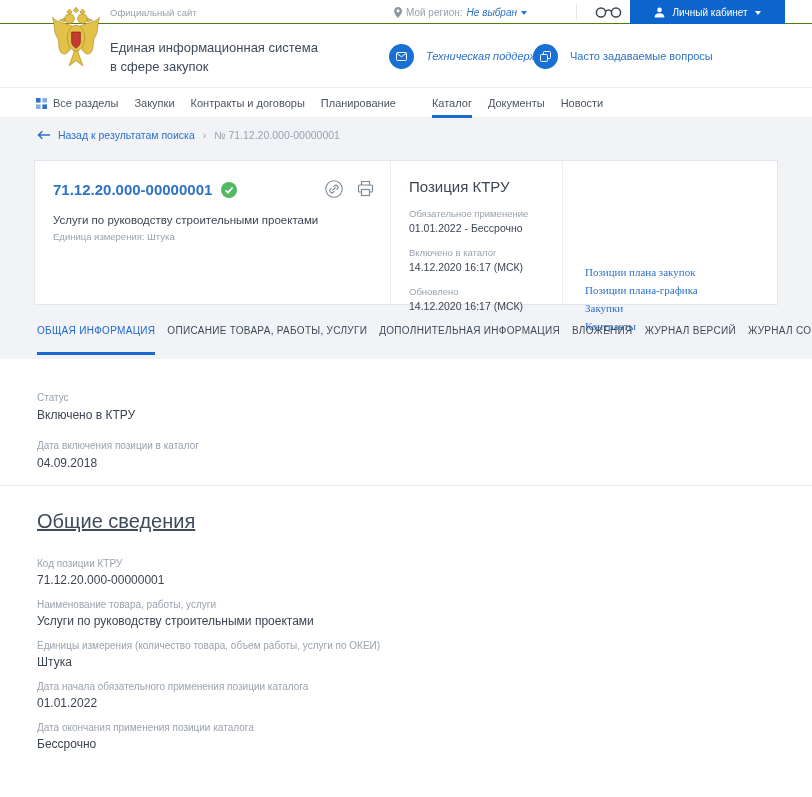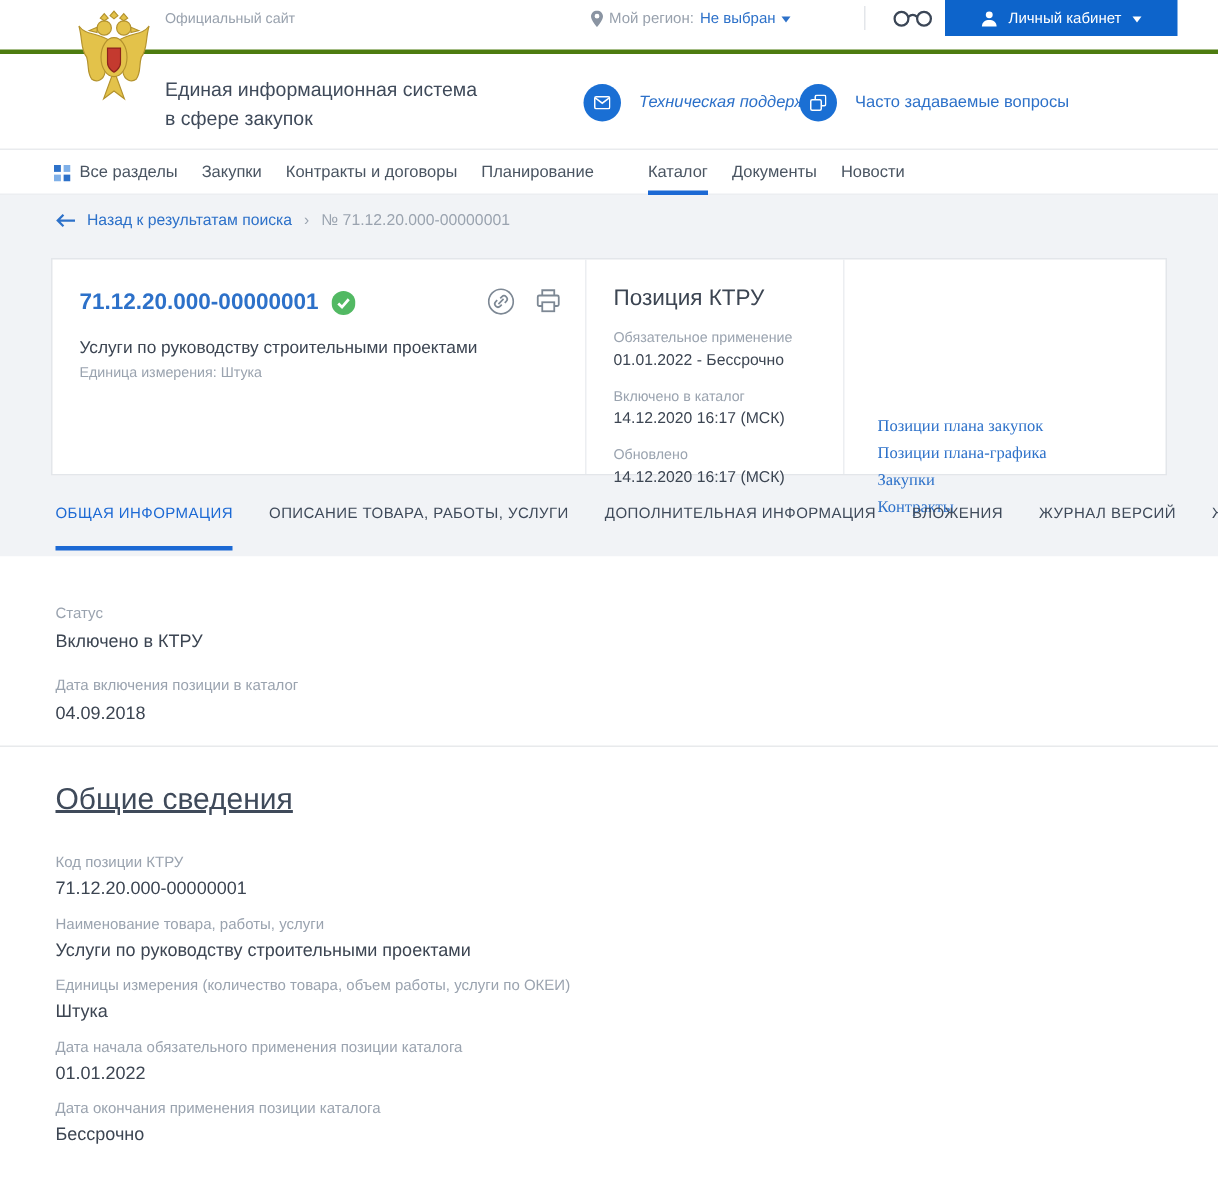--- a/index.html
+++ b/index.html
@@ -2,25 +2,25 @@
 <html><head>
 <meta charset="utf-8">
 <style>
   * { margin:0; padding:0; box-sizing:border-box; }
   html,body { width:812px; height:797px; }
   body {
     font-family:"Liberation Sans","DejaVu Sans",sans-serif;
     background:#ffffff; color:#3c4552; position:relative; overflow:hidden;
   }
   
-  .topbar { height:36px; background:#fff; border-bottom:3px solid #4d7c0f; position:relative; z-index:2; }
+  .topbar { height:24px; background:#fff; border-bottom:1px solid #4d7c0f; position:relative; z-index:2; }
   .official-site { position:absolute; left:110px; top:7px; font-size:9.5px; color:#98a1ad; }
   .region { position:absolute; left:394px; top:0; height:24px; display:flex; align-items:center; gap:4px; font-size:10px; cursor:pointer; }
   .region .lbl { color:#98a1ad; }
-  .region .val { color:#2d71c9; }
+  .region .val { color:#2d71c9;font-style:italic; }
   .caret-blue { width:0; height:0; border-left:3.5px solid transparent; border-right:3.5px solid transparent; border-top:4px solid #2d71c9; margin-top:1px; }
   .caret-white { width:0; height:0; border-left:3.5px solid transparent; border-right:3.5px solid transparent; border-top:4px solid #fff; margin-top:1px; }
   .topbar-divider { position:absolute; left:576px; top:4px; width:1px; height:16px; background:#e3e6ea; }
   .glasses { position:absolute; left:595px; top:5px; cursor:pointer; }
   .account-btn { position:absolute; right:27px; top:0; width:155px; height:24px; background:#0d64cb; color:#fff;
     display:flex; align-items:center; justify-content:center; gap:7px; font-size:10px; cursor:pointer; border:none; }
   
   .emblem { position:absolute; left:50px; top:5px; z-index:5; }
   
   .site-header { height:64px; background:#fff; border-bottom:1px solid #e9ebee; position:relative; }
@@ -50,21 +50,21 @@
   .pos-name { margin-top:16px; font-size:11.5px; color:#3c4552; }
   .pos-unit { margin-top:5px; font-size:9.5px; color:#9aa3af; }
   .card-col2 { width:172px; border-right:1px solid #eceef1; padding:17px 0 0 18px; }
   .ktru-title { font-size:15px; font-weight:500; color:#3c4552; }
   .kfield { margin-top:13px; }
   .kfield .flabel { font-size:9.5px; color:#9aa3af; }
   .kfield .fvalue { margin-top:3px; font-size:10.5px; color:#3c4552; }
   .card-col3 { flex:1; padding:106px 0 0 22px;font-family:Liberation Serif, serif; }
   .rel-link { display:block; font-size:11px; line-height:11px; color:#2d71c9; margin-bottom:7px; cursor:pointer; text-decoration:none; }
   
-  .tabs { display:flex; padding-left:37px; gap:24px; height:54px; }
+  .tabs { display:flex; padding-left:37px; gap:12px; height:54px; }
   .tab { display:flex; align-items:center; height:50px; font-size:10px; font-weight:500; letter-spacing:.3px; color:#3f4a5a; cursor:pointer; white-space:nowrap; }
   .tab.active { color:#1c69d4; border-bottom:3px solid #1c69d4; padding-top:3px; }
   
   .content { background:#fff; padding:33px 25px 0 37px; }
   .field { margin-bottom:18px; }
   .field .flabel { font-size:10px; color:#9aa3af; margin-bottom:5px; }
   .field .fvalue { font-size:12px; color:#3c4552; }
   .full-divider { border:none; border-top:1px solid #e8eaec; margin:0 -37px; }
   .section-title { margin-top:24px; font-size:20px; font-weight:400; color:#3f4a5a;text-decoration:underline; }
   .gen-fields { margin-top:25px; }

